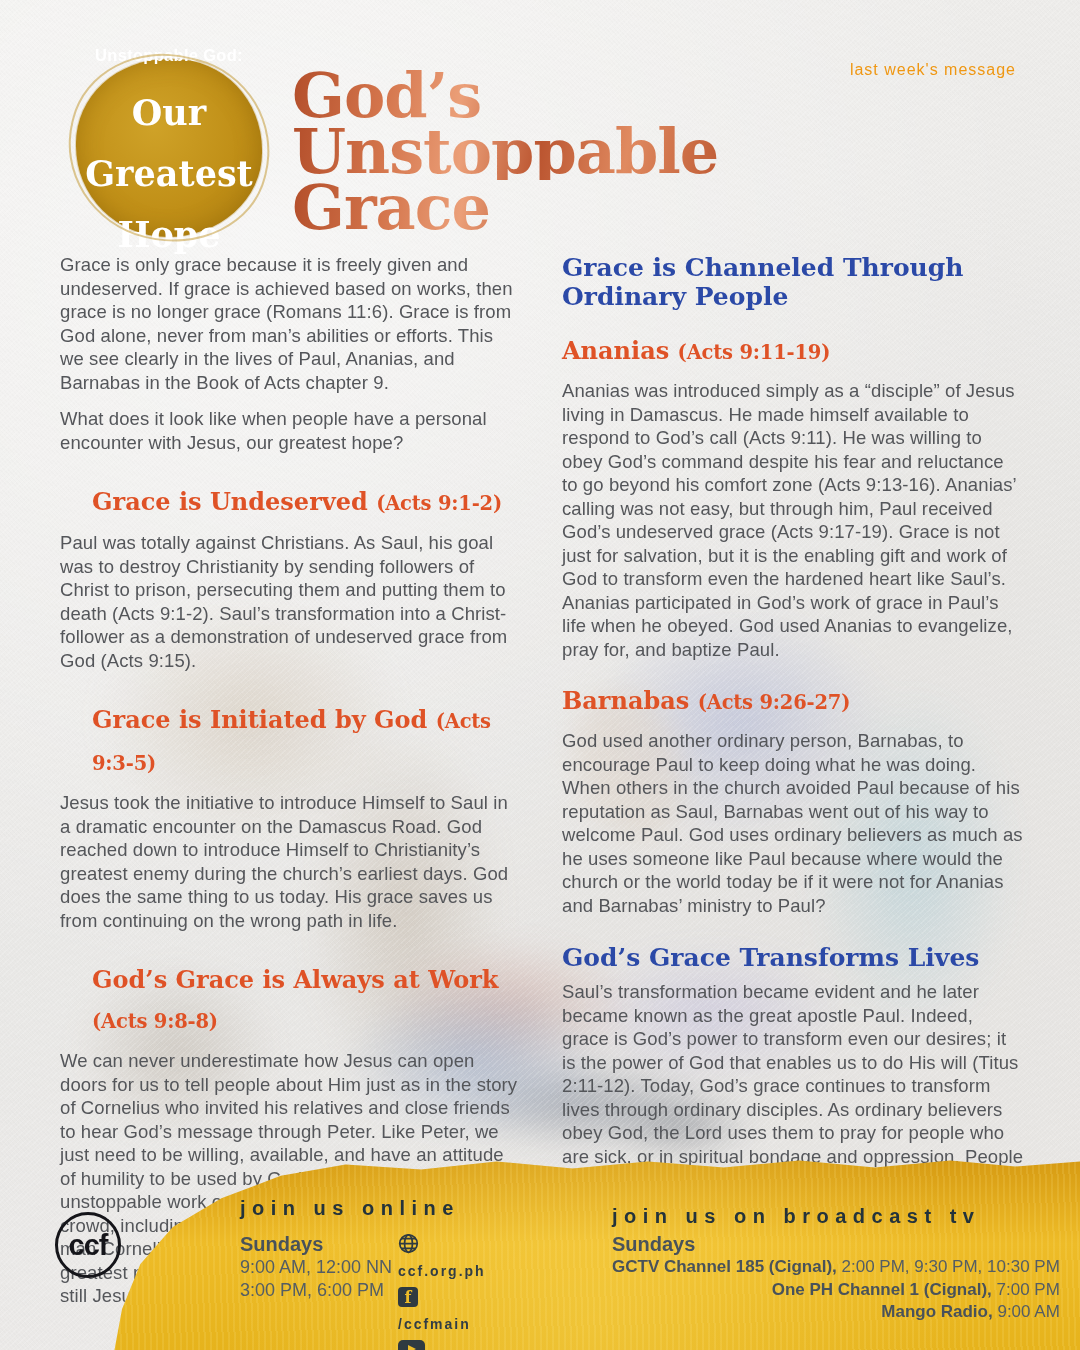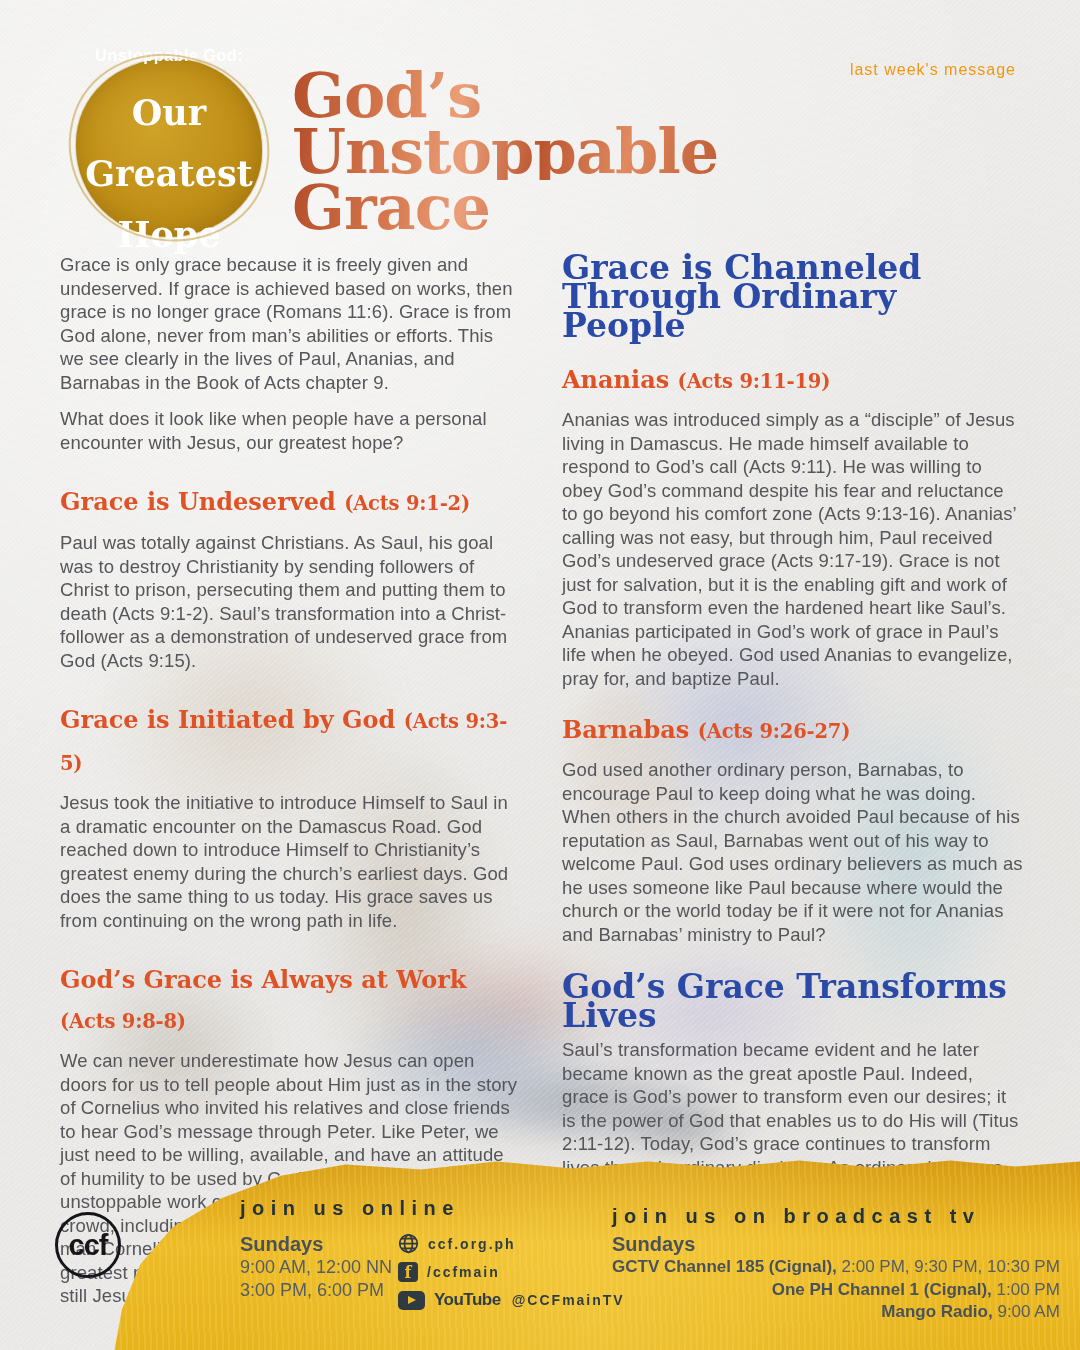--- a/index.html
+++ b/index.html
@@ -84,22 +84,22 @@
 
   
   .col { position:absolute; top:253px; width:462px; color:#54565a; }
   .col-left  { left:60px; }
   .col-right { left:562px; }
   .col p { font-size:18.5px; line-height:23.5px; letter-spacing:.1px; margin:0 0 13px; }
 
   .h-orange, .h-blue, .h-sub {
     font-family:"DejaVu Serif", serif; font-weight:bold; line-height:40px; margin:28px 0 7px;
   }
-  .h-orange, .h-sub { color:#df5226; font-size:24px; }
-  .h-blue  { color:#2b49a7; font-size:33px; line-height:29px; margin:26px 0 8px; }
+  .h-orange, .h-sub { color:#df5226; font-size:24px;margin-left:32px; }
+  .h-blue  { color:#2b49a7; font-size:25px; line-height:29px; margin:26px 0 8px; }
   .h-ref { font-size:19.5px; letter-spacing:-.2px; }
   .col .first { margin-top:0; }
   .h-sub { margin:20px 0 6px; }
 
   
   .gold-band {
     position:absolute; left:0; top:1145px; width:1080px; height:205px; z-index:3;
     background:
       repeating-linear-gradient(88deg, rgba(255,235,150,.14) 0 2px, rgba(0,0,0,0) 2px 6px),
       radial-gradient(circle at 55% 85%, rgba(255,225,100,.35), transparent 60%),
@@ -107,21 +107,21 @@
     clip-path:polygon(10.6% 100%, 11.3% 80%, 13% 58%, 16% 40%, 20.5% 26%, 26% 15%, 32% 9.5%,
       39% 12%, 46% 8%, 53% 11.5%, 60% 8%, 67% 11%, 74% 7.5%, 81% 11%, 88% 7.5%, 94% 10.5%, 100% 8%, 100% 100%);
   }
   .f-head { position:absolute; font-size:20px; font-weight:bold; letter-spacing:6.5px; color:#24333b; }
   .f-online-head { left:240px; top:52px;text-align:right; }
   .f-broadcast-head { left:612px; top:60px; }
   .f-day { font-size:20px; font-weight:bold; color:#49525a; }
   .f-times { font-size:18px; color:#545d64; line-height:23px; }
   .f-online-sked { position:absolute; left:240px; top:88px; }
   .f-links { position:absolute; left:398px; top:88px; }
-  .f-link { display:flex; align-items:center; gap:9px; margin-bottom:8px; color:#313d45; }
+  .f-link { display:flex; align-items:flex-start; gap:9px; margin-bottom:8px; color:#313d45;flex-direction:column; }
   .f-link-text { font-size:14px; font-weight:bold; letter-spacing:2px; }
   .yt-wordmark { font-size:17px; font-weight:bold; letter-spacing:-.5px; margin-right:2px; }
   .f-broadcast-sked { position:absolute; left:612px; top:88px; color:#4a525a; }
   .f-row { font-size:17px; line-height:22.5px; color:#545d64;text-align:right; }
   .f-row b { color:#49525a; }
 
   .icon-globe svg { display:block; }
   .icon-fb {
     width:20px; height:20px; background:#2f3a41; border-radius:4px;
     display:flex; align-items:flex-end; justify-content:center;
@@ -229,21 +229,21 @@
           <span class="icon-yt"></span>
           <span class="yt-wordmark">YouTube</span>
           <span class="f-link-text">@CCFmainTV</span>
         </div>
       </div>
 
       <div class="f-head f-broadcast-head">join us on broadcast tv</div>
       <div class="f-broadcast-sked">
         <div class="f-day">Sundays</div>
         <div class="f-row"><b>GCTV Channel 185 (Cignal),</b><span> 2:00 PM, 9:30 PM, 10:30 PM</span></div>
-        <div class="f-row"><b>One PH Channel 1 (Cignal),</b><span> 1:00 PM</span></div>
+        <div class="f-row"><b>One PH Channel 1 (Cignal),</b><span> 7:00 PM</span></div>
         <div class="f-row"><b>Mango Radio,</b><span> 9:00 AM</span></div>
       </div>
     </footer>
 
     <div class="ccf-logo">
       <span>ccf</span>
     </div>
 
   </div>
 </div>

